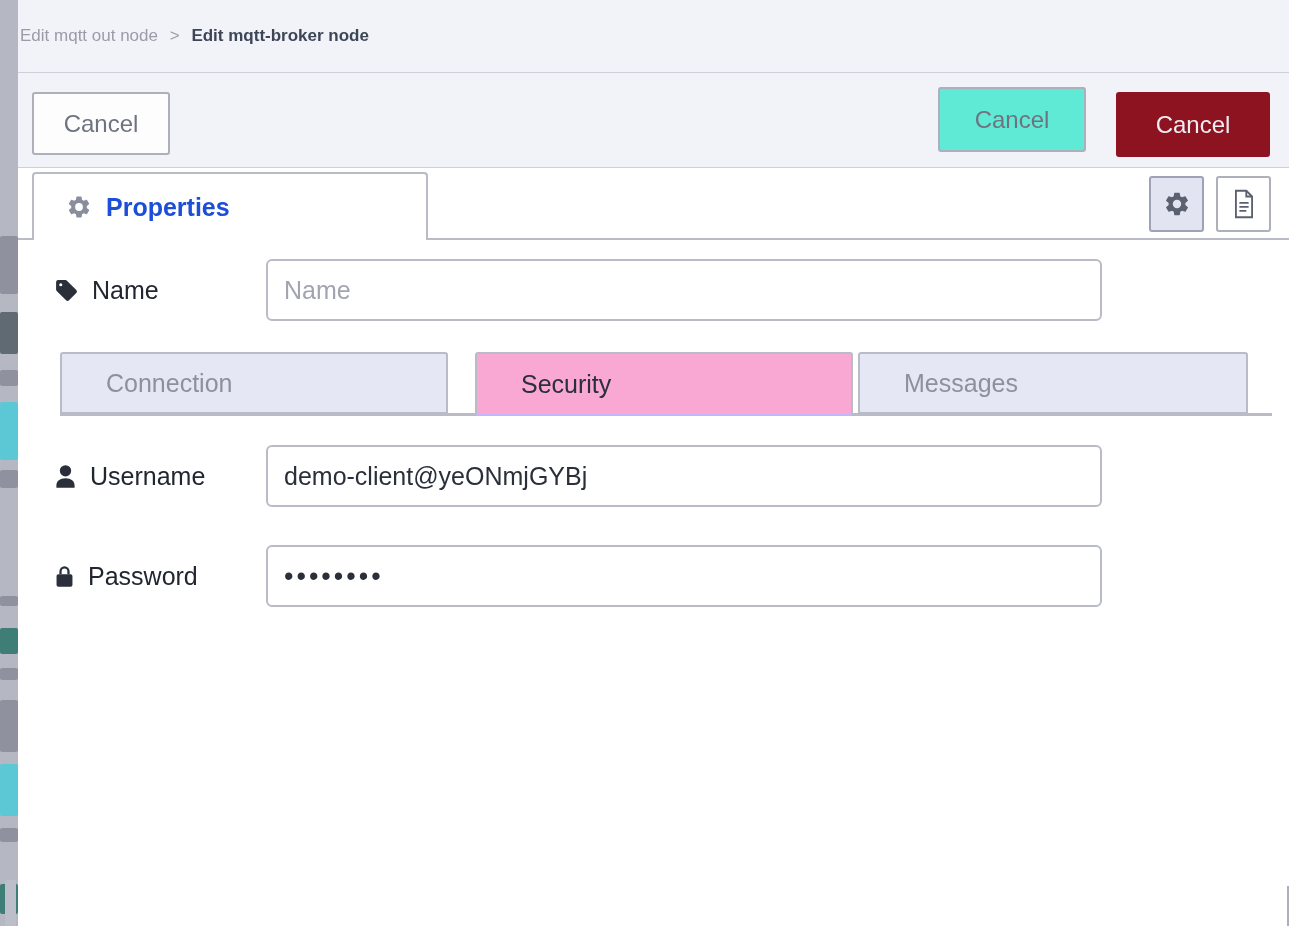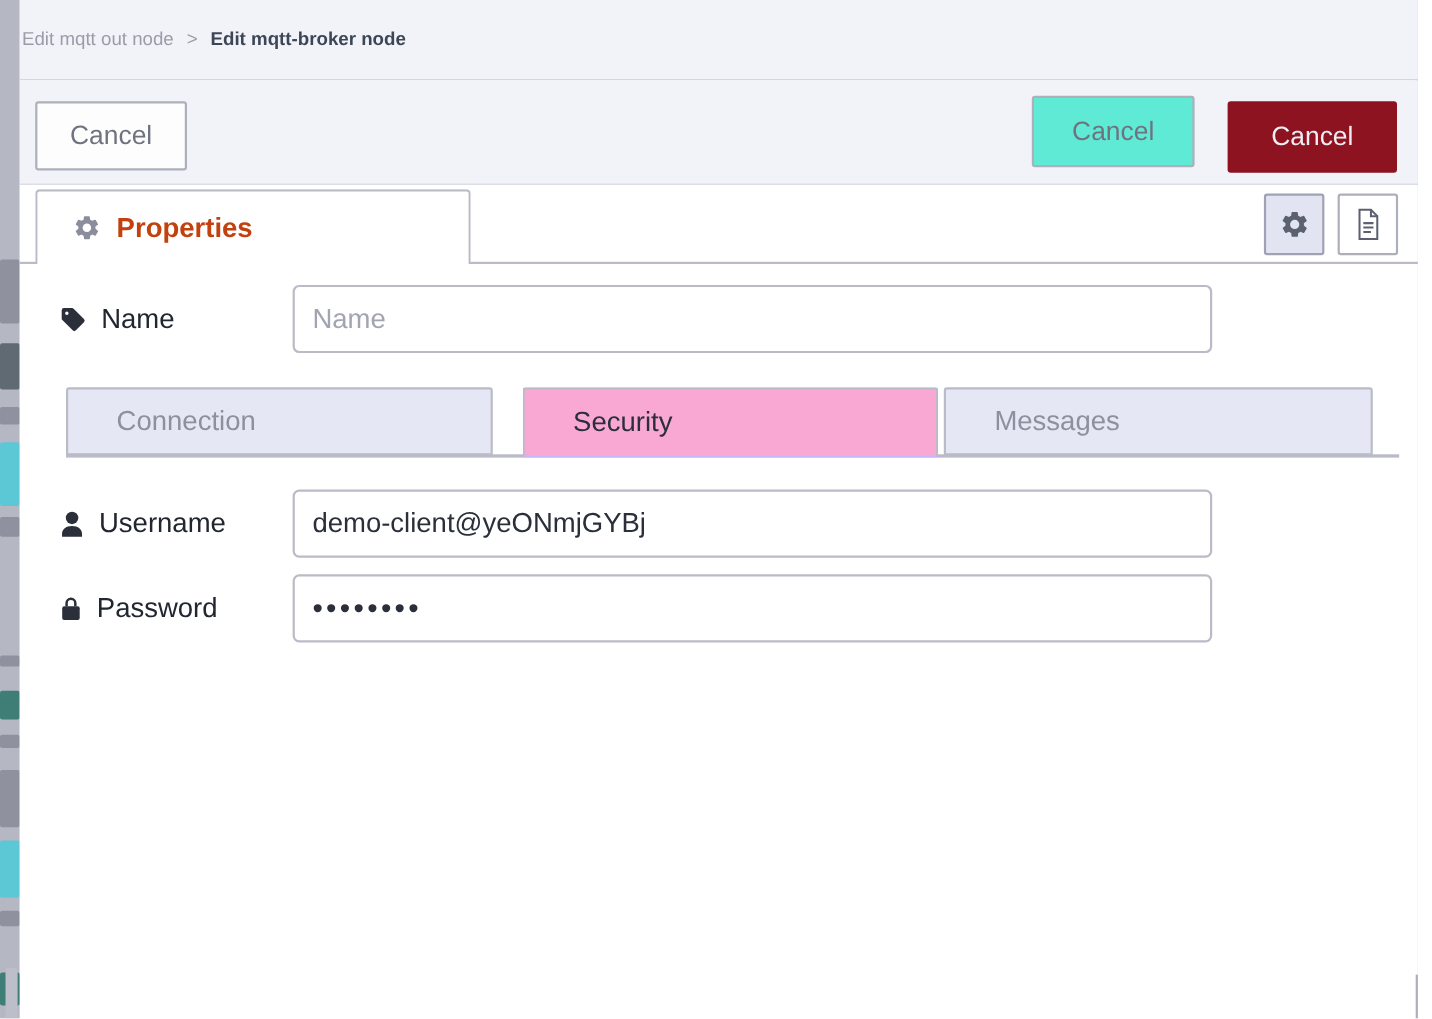--- a/index.html
+++ b/index.html
@@ -99,41 +99,41 @@
     background: #ffffff;
     border: 2px solid #b9bbc7;
     border-bottom: none;
     border-radius: 4px 4px 0 0;
     display: flex; align-items: center;
     padding-left: 32px;
     z-index: 2;
     cursor: pointer;
   }
   .tab-properties .label {
-    font-size: 25px; font-weight: bold; color: #c2410c; margin-left: 14px;
+    font-size: 25px; font-weight: bold; color: #1d4ed8; margin-left: 14px;
   }
 
   .icon-btns { position: absolute; right: 18px; top: 8px; display: flex; gap: 12px; }
   .icon-btn {
     width: 55px; height: 56px;
     border: 2px solid #adafbb;
     border-radius: 3px;
     display: flex; align-items: center; justify-content: center;
     background: #ffffff;
     cursor: pointer;
   }
   .icon-btn.active { background: #e3e4f2; border-color: #9fa2b4; }
 
   
   .form-body { position: absolute; left: 0; top: 240px; width: 1271px; height: 646px; background: #fff; }
 
   .form-row { position: absolute; display: flex; align-items: center; }
   .row-name     { left: 36px; top: 19px; }
   .row-username { left: 36px; top: 205px; }
-  .row-password { left: 36px; top: 282px; }
+  .row-password { left: 36px; top: 305px; }
 
   .field-label {
     width: 212px;
     display: flex; align-items: center;
     font-size: 25px; color: #222630;
   }
   .field-label .lbl-text { margin-left: 13px; }
 
   .field-input {
     width: 836px; height: 62px;

